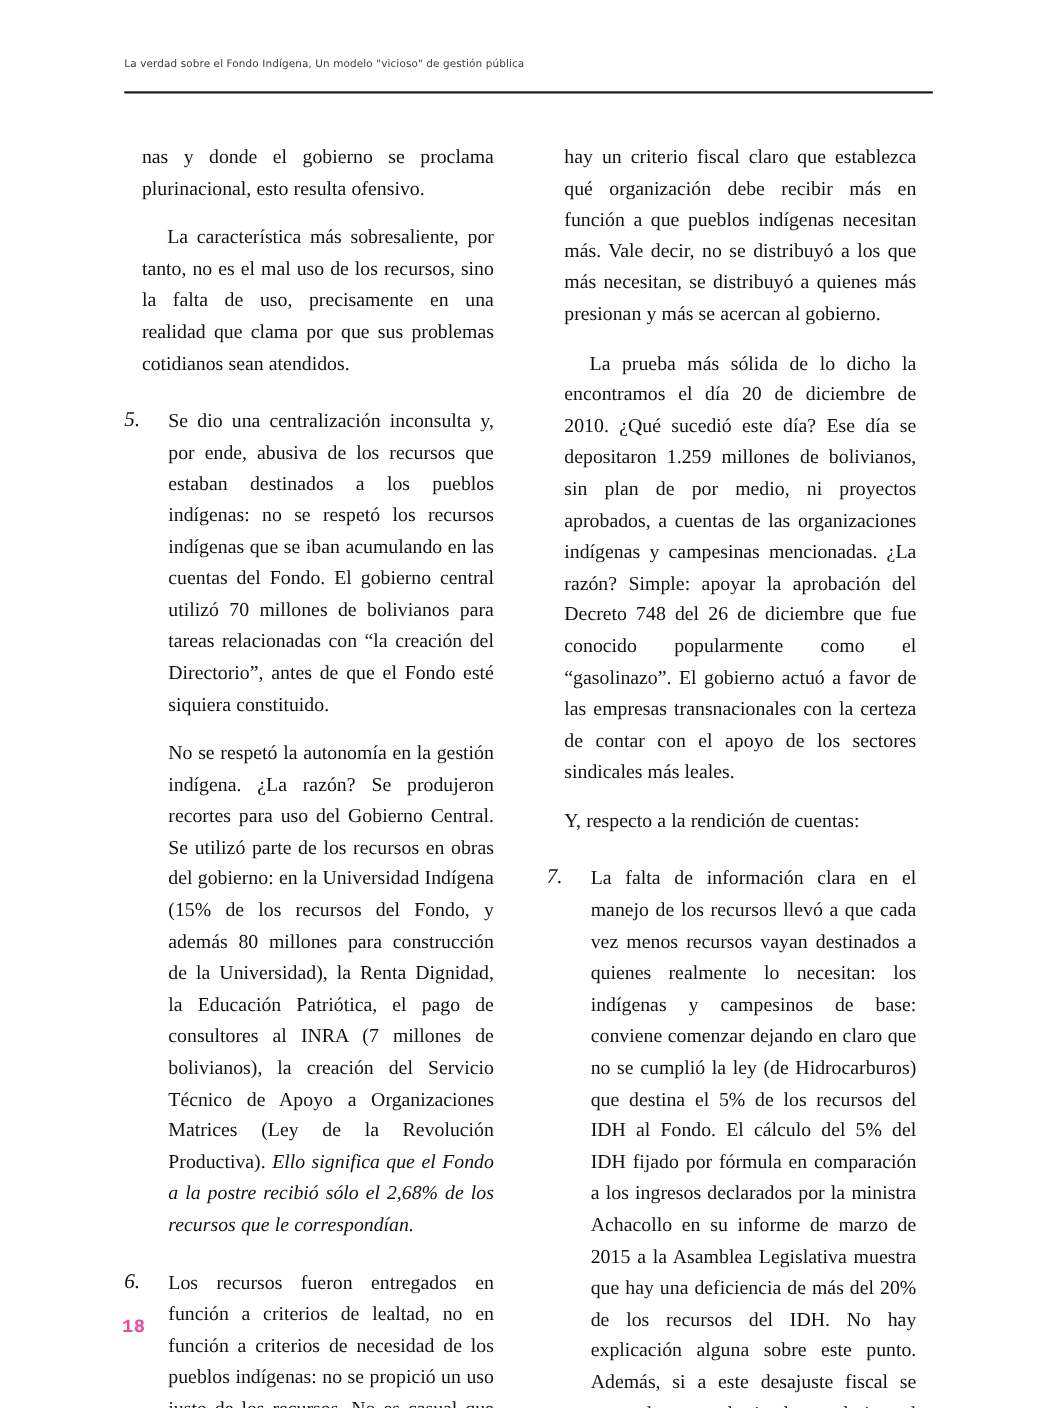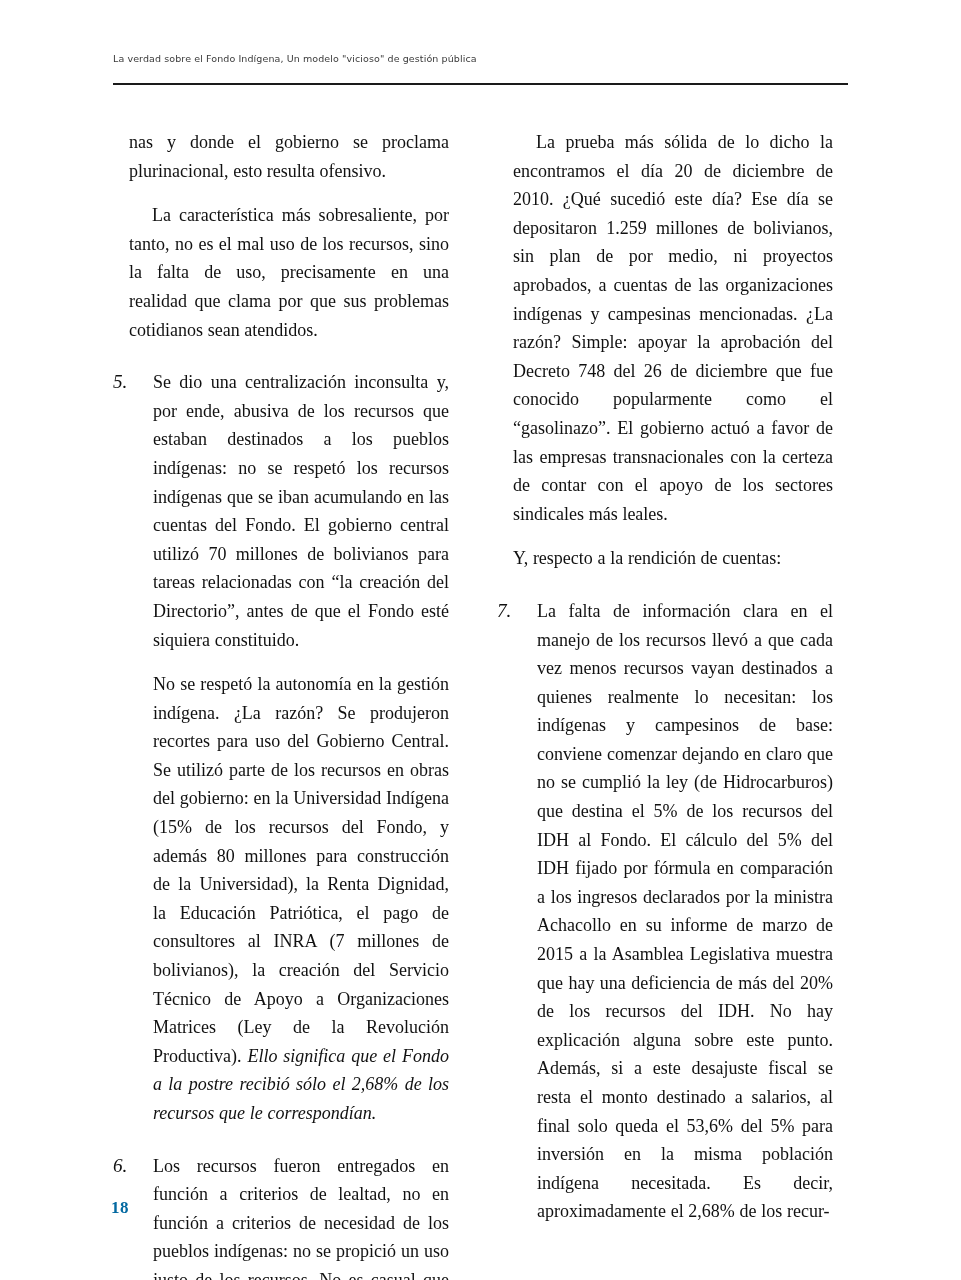--- a/index.html
+++ b/index.html
@@ -86,25 +86,25 @@
   .lead { }
   .tail-italic { font-style: italic; }
 
   .spacer-para { margin-top: 24px; }
 
   
   .folio {
     position: absolute;
     left: 111px;
     top: 1198px;
-    font-family: Liberation Serif, serif;
+    font-family: Liberation Mono, monospace;
     font-weight: bold;
     font-size: 17px;
     letter-spacing: 0.5px;
-    color: #0369a1;
+    color: #ec4899;
   }
 </style>
 </head>
 <body>
 
 <div class="page">
 
   <div class="running-header">
     <span class="head-text">La verdad sobre el Fondo Indígena, Un modelo "vicioso" de gestión pública</span>
     <span class="head-rule"></span>
@@ -124,20 +124,21 @@
 
     <div class="listitem">
       <span class="num">6.</span>
       <p class="para"><span class="lead">Los recursos fueron entregados en función a criterios de lealtad, no en función a criterios de necesidad de los pueblos indígenas:</span><span> no se propició un uso justo de los recursos. No es casual que aproximadamente el 30% fue destinado a la CSUTVCB, 29% a los Interculturales, 17% a las Bartolinas y el resto a las otras organizaciones indígenas: 14% a CONAMAQ, 6% a la CIDOB, 1% a la APG, 1% a la CPEMB, 2% a la CPESC. En esta danza de cifras, es obvio que no</span></p>
     </div>
 
   </div>
 
   <div class="col col-right">
 
+    <p class="para flush">hay un criterio fiscal claro que establezca qué organización debe recibir más en función a que pueblos indígenas necesitan más. Vale decir, no se distribuyó a los que más necesitan, se distribuyó a quienes más presionan y más se acercan al gobierno.</p>
 
     <p class="para indent">La prueba más sólida de lo dicho la encontramos el día 20 de diciembre de 2010. ¿Qué sucedió este día? Ese día se depositaron 1.259 millones de bolivianos, sin plan de por medio, ni proyectos aprobados, a cuentas de las organizaciones indígenas y campesinas mencionadas. ¿La razón? Simple: apoyar la aprobación del Decreto 748 del 26 de diciembre que fue conocido popularmente como el “gasolinazo”. El gobierno actuó a favor de las empresas transnacionales con la certeza de contar con el apoyo de los sectores sindicales más leales.</p>
 
     <p class="para flush spacer-para">Y, respecto a la rendición de cuentas:</p>
 
     <div class="listitem">
       <span class="num">7.</span>
       <p class="para"><span class="lead">La falta de información clara en el manejo de los recursos llevó a que cada vez menos recursos vayan destinados a quienes realmente lo necesitan: los indígenas y campesinos de base:</span><span> conviene comenzar dejando en claro que no se cumplió la ley (de Hidrocarburos) que destina el 5% de los recursos del IDH al Fondo. El cálculo del 5% del IDH fijado por fórmula en comparación a los ingresos declarados por la ministra Achacollo en su informe de marzo de 2015 a la Asamblea Legislativa muestra que hay una deficiencia de más del 20% de los recursos del IDH. No hay explicación alguna sobre este punto. Además, si a este desajuste fiscal se resta el monto destinado a salarios, al final solo queda el 53,6% del 5% para inversión en la misma población indígena necesitada. Es decir, aproximadamente el 2,68% de los recur-</span></p>
     </div>
 

